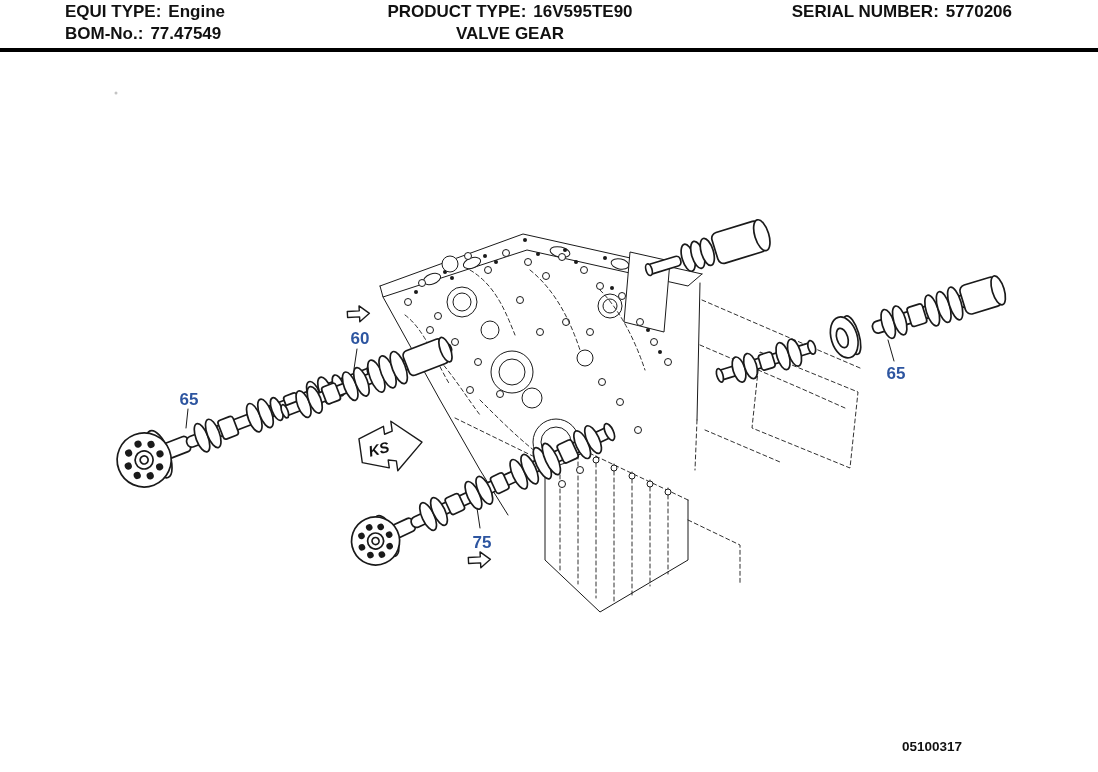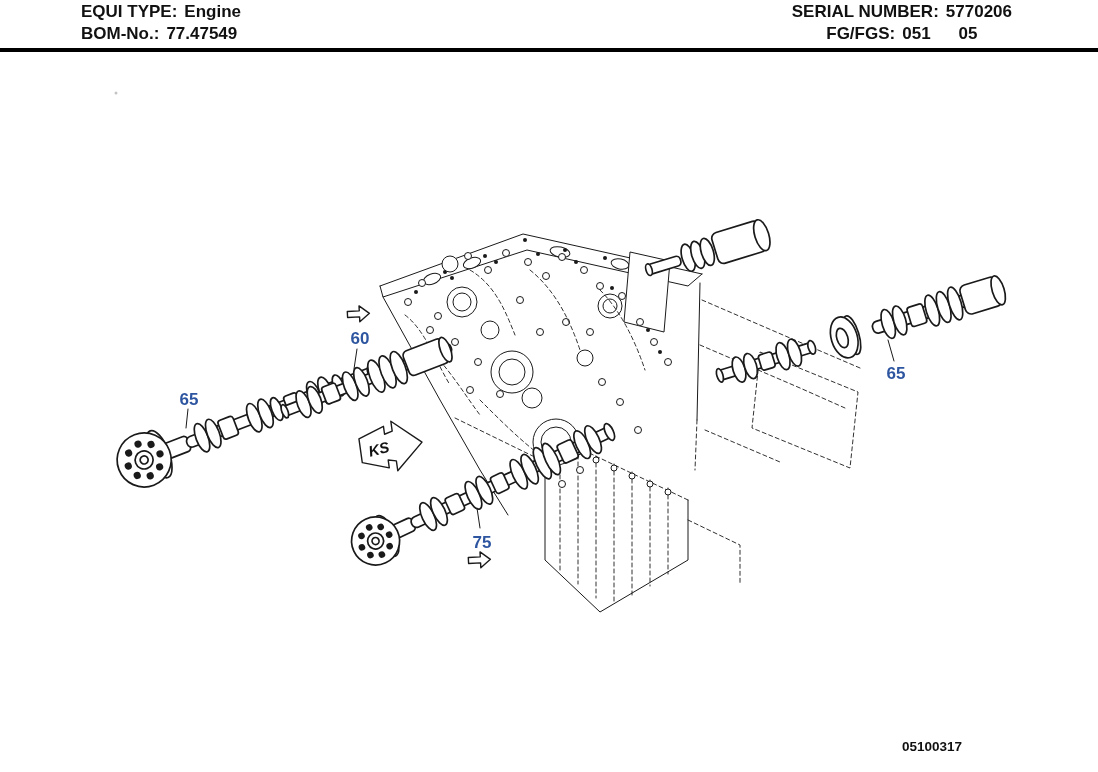--- a/index.html
+++ b/index.html
@@ -1,25 +1,25 @@
 <!DOCTYPE html>
 <html><head>
 <meta charset="utf-8">
 <style>
   html,body{margin:0;padding:0;}
   body{
     width:1098px;height:772px;position:relative;background:#fff;
     font-family:"Liberation Sans",sans-serif;overflow:hidden;color:#111;
   }
   .hdr{position:absolute;top:0;left:0;width:1098px;height:52px;z-index:2;}
-  .hcol{position:absolute;top:1px;font-weight:bold;font-size:17px;line-height:22px;white-space:nowrap;margin-left:16px;}
+  .hcol{position:absolute;top:1px;font-weight:bold;font-size:17px;line-height:22px;white-space:nowrap;}
   .hcol .lbl{margin-right:7px;}
   .hcol.left{left:65px;}
   .hcol.center{left:310px;width:400px;text-align:center;}
-  .hcol.right{right:86px;text-align:center;}
+  .hcol.right{right:86px;text-align:right;}
   .fg-gap{display:inline-block;width:28px;}
   .rule{position:absolute;left:0;top:48px;width:1098px;height:4px;background:#000;z-index:2;}
   svg.diagram{position:absolute;left:0;top:0;z-index:1;}
   .ln{fill:none;stroke:#1a1a1a;stroke-width:1;stroke-linecap:round;}
   .lnd{fill:none;stroke:#1a1a1a;stroke-width:.9;stroke-dasharray:4 3;stroke-linecap:round;}
   .wh{fill:#fff;stroke:#1a1a1a;stroke-width:1;}
   .cam .wh{stroke-width:1.7;}
   .bh{fill:#fff;stroke:#1a1a1a;stroke-width:1;}
   .bd{fill:#1a1a1a;stroke:none;}
   .ptr{fill:#fff;stroke:#1a1a1a;stroke-width:1.4;stroke-linejoin:round;}
@@ -28,23 +28,26 @@
   .fig-num{font:700 13.5px "Liberation Sans",sans-serif;fill:#111;}
 </style>
 </head>
 <body>
 
 <div class="hdr">
   <div class="hcol left">
     <div><span class="lbl">EQUI TYPE:</span><span>Engine</span></div>
     <div><span class="lbl">BOM-No.:</span><span>77.47549</span></div>
   </div>
+  <div class="hcol center">
+    <div><span class="lbl">PRODUCT TYPE:</span><span>16V595TE90</span></div>
+    <div>VALVE GEAR</div>
+  </div>
   <div class="hcol right">
     <div><span class="lbl">SERIAL NUMBER:</span><span>5770206</span></div>
-    <div><span class="lbl">FG/FGS:</span><span>051</span><span class="fg-gap"></span><span>05</span></div>
   </div>
 </div>
 <div class="rule"></div>
 
 <svg class="diagram" width="1098" height="772" viewBox="0 0 1098 772">
 
   <circle cx="116" cy="93" r="1.5" fill="#c4c4c4"></circle>
 
   <g>
 

